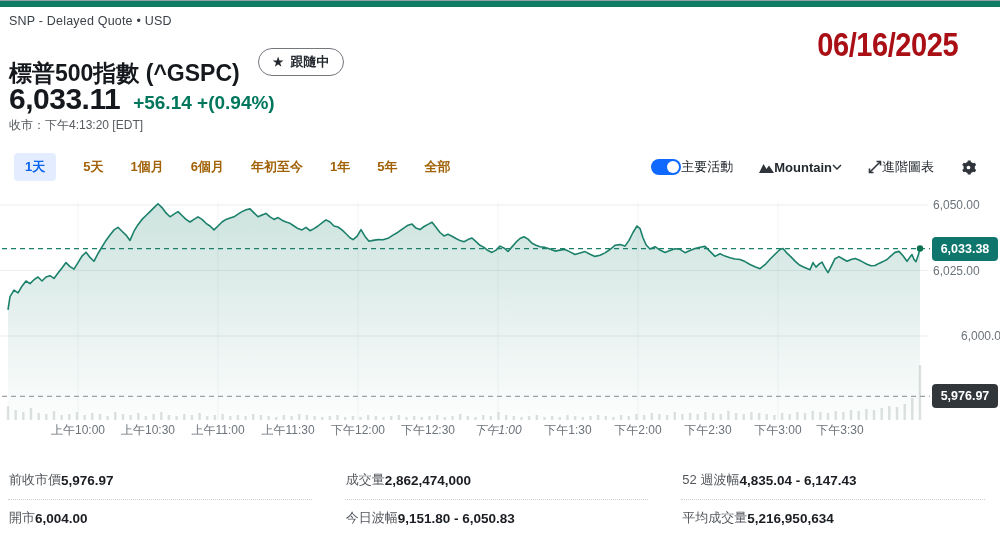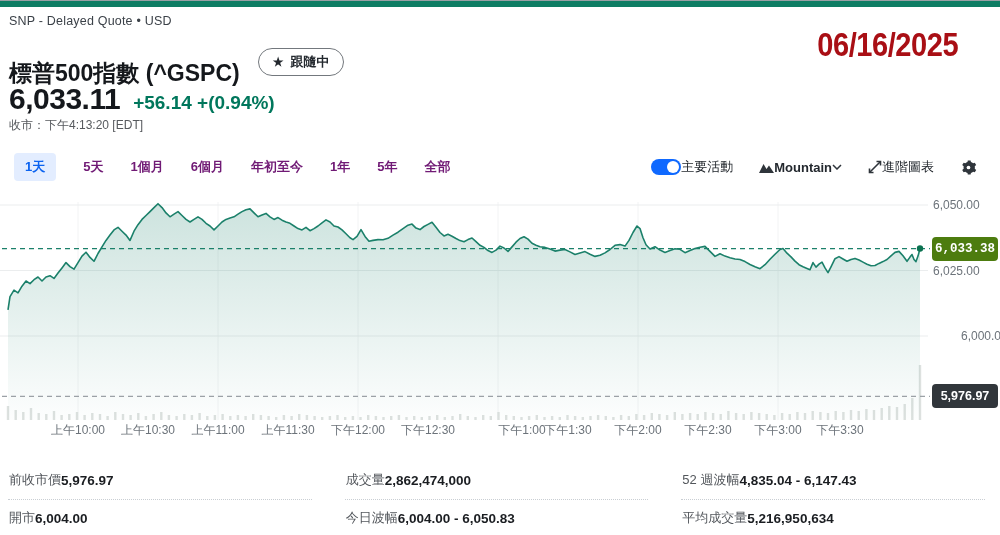--- a/index.html
+++ b/index.html
@@ -23,37 +23,37 @@
                   letter-spacing:-.5px; }
 
   .price-row { position:absolute; left:9px; top:82px; display:flex; align-items:baseline; gap:13px; }
   .price { font-size:30px; font-weight:bold; color:#15181c; letter-spacing:-.5px; }
   .change { font-size:19px; font-weight:bold; color:#00775c; }
   .market-state { position:absolute; left:9px; top:117px; font-size:12px; color:#56595d; }
 
   .toolbar { position:absolute; left:14px; right:23px; top:152px; height:30px;
              display:flex; align-items:center; justify-content:space-between; }
   .ranges { display:flex; align-items:center; gap:27px; }
-  .range-tab { font-size:13px; font-weight:bold; color:#701a75; padding:5px 0; cursor:pointer;
+  .range-tab { font-size:13px; font-weight:bold; color:#a16207; padding:5px 0; cursor:pointer;
                border-radius:4px; white-space:nowrap; }
   .range-tab.active { color:#0b63f0; background:#e3edff; padding:5px 11px; }
   .controls { display:flex; align-items:center; gap:26px; }
   .ctl-group { display:flex; align-items:center; font-size:13px; color:#23282e; cursor:pointer; }
   .toggle { position:relative; width:30px; height:16px; border-radius:9px; background:#0f69ff; cursor:pointer; }
   .toggle::after { content:""; position:absolute; right:2px; top:2px; width:12px; height:12px;
                    border-radius:50%; background:#fff; }
   .bold { font-weight:bold; }
 
   .chart-wrap { position:absolute; left:0; top:190px; width:1000px; height:246px; }
   .y-labels span { position:absolute; left:933px; font-size:12px; color:#6c737a; }
   .x-labels span { position:absolute; top:422px; font-size:12px; color:#6c737a; transform:translateX(-50%); white-space:nowrap; }
   .badge { position:absolute; left:932px; width:66px; height:24px; border-radius:4px;
            color:#fff; font-size:12.5px; font-weight:bold; display:flex; align-items:center;
            justify-content:center; }
-  .badge.current { background:#4d7c0f;font-family:Liberation Mono, monospace; }
+  .badge.current { background:#0f766e; }
   .badge.prev { background:#31363b; }
 
   .stats { position:absolute; left:8px; right:15px; top:462px;
            display:grid; grid-template-columns:1fr 1fr 1fr; column-gap:33px; }
   .stat-cell { display:flex; justify-content:flex-start; align-items:center; padding:9px 1px 10px 1px; }
   .stat-cell.r1 { border-bottom:1px dotted #c9ced3; }
   .stat-cell.r2 { border-bottom:1px solid #e3e6e9; }
   .stat-label { font-size:13px; color:#53575c; }
   .stat-value { font-size:13.5px; font-weight:bold; color:#1a1d21; }
 </style>
@@ -271,21 +271,21 @@
       <span style="top: 263.5px;">6,025.00</span>
       <span style="top: 329px; margin-left: 28px;">6,000.00</span>
     </div>
   <div class="x-labels" id="x-axis-labels">
       <span style="left: 78px;">上午10:00</span>
       <span style="left: 148px;">上午10:30</span>
       <span style="left: 218px;">上午11:00</span>
       <span style="left: 288px;">上午11:30</span>
       <span style="left: 358px;">下午12:00</span>
       <span style="left: 428px;">下午12:30</span>
-      <span style="left: 522px;">下午1:00</span>
+      <span style="left: 498px; font-style: italic;">下午1:00</span>
       <span style="left: 568px;">下午1:30</span>
       <span style="left: 638px;">下午2:00</span>
       <span style="left: 708px;">下午2:30</span>
       <span style="left: 778px;">下午3:00</span>
       <span style="left: 840px; text-align: right;">下午3:30</span>
     </div>
 
   <div class="badge current" id="current-price-badge" style="top: 236.544px;">6,033.38</div>
   <div class="badge prev" id="prev-close-badge" style="top: 384.339px;">5,976.97</div>
 
@@ -301,20 +301,20 @@
       <div class="stat-cell r1">
         <span class="stat-label">52 週波幅</span>
         <span class="stat-value">4,835.04 - 6,147.43</span>
       </div>
       <div class="stat-cell r2">
         <span class="stat-label">開市</span>
         <span class="stat-value">6,004.00</span>
       </div>
       <div class="stat-cell r2">
         <span class="stat-label">今日波幅</span>
-        <span class="stat-value">6,004.00 - 6,050.83</span>
+        <span class="stat-value">9,151.80 - 6,050.83</span>
       </div>
       <div class="stat-cell r2">
         <span class="stat-label">平均成交量</span>
         <span class="stat-value">5,216,950,634</span>
       </div>
     </div>
 </div>
 
 </body></html>

